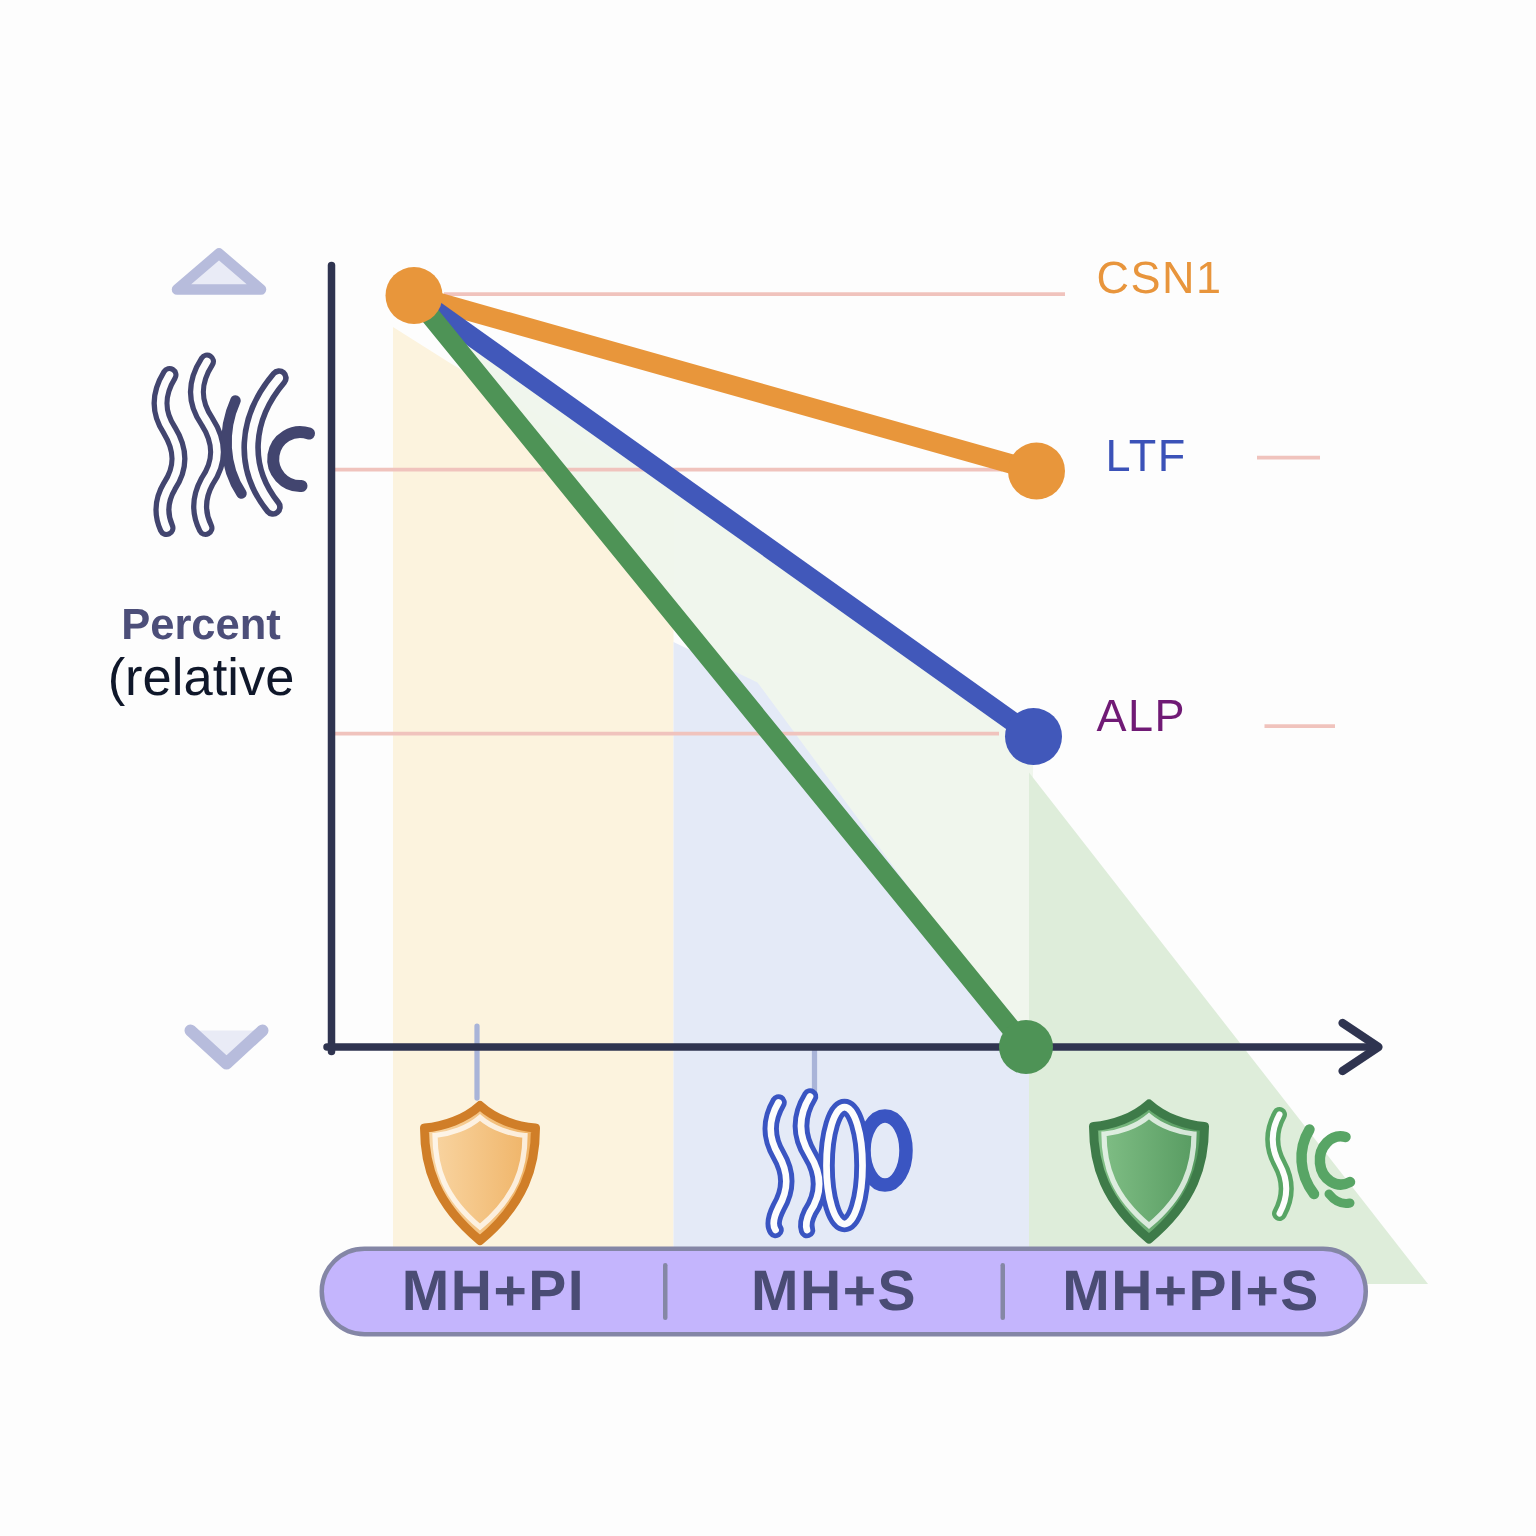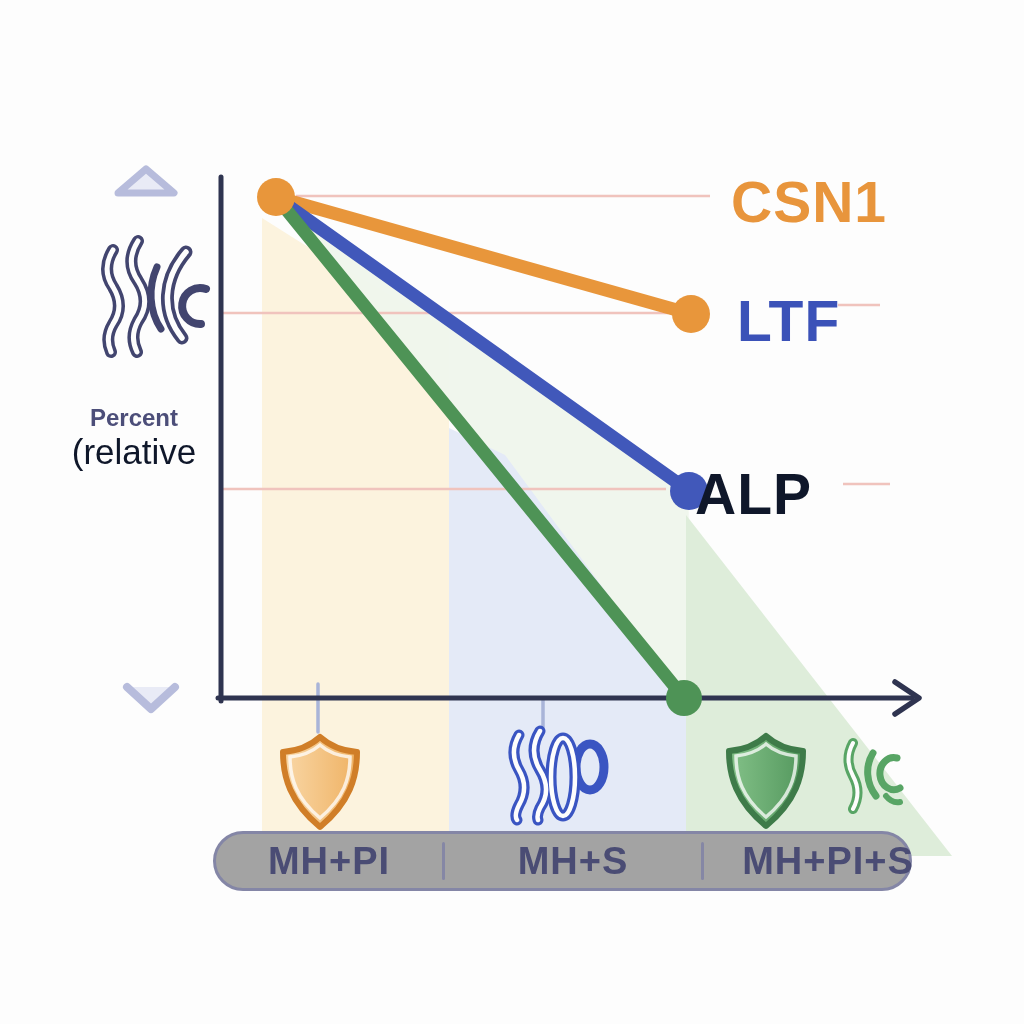--- a/index.html
+++ b/index.html
@@ -2,37 +2,37 @@
 <html><head>
 <meta charset="utf-8">
 <style>
   html,body{margin:0;padding:0;background:#fdfdfd;}
   #stage{
     position:relative;width:1024px;height:1024px;background:#fdfdfd;overflow:hidden;
     font-family:"Liberation Sans", sans-serif;
   }
   #chart-svg{position:absolute;left:0;top:0;}
   .legend-label{
-    position:absolute;font-weight:bold;font-size:57px;letter-spacing:1px;white-space:nowrap;
+    position:absolute;font-weight:normal;font-size:30px;letter-spacing:1px;white-space:nowrap;
   }
   .yaxis-title{
     position:absolute;left:28px;top:400px;width:212px;text-align:center;
   }
-  .yaxis-title .main{font-size:24px;line-height:35px;font-weight:bold;color:#4C4E79;}
+  .yaxis-title .main{font-size:29px;line-height:35px;font-weight:bold;color:#4C4E79;}
   .yaxis-title .sub{font-size:35px;line-height:34px;color:#0f172a;}
   .pill{
     position:absolute;left:213px;top:831px;width:699px;height:60px;
-    background:#a3a3a3;border:3px solid #8486A6;border-radius:36px;
+    background:#c4b5fd;border:3px solid #8486A6;border-radius:36px;
     display:flex;align-items:center;box-sizing:border-box;
   }
   .pill .cell{
     flex:0 0 auto;text-align:center;font-weight:bold;font-size:38px;color:#4A4C74;
     letter-spacing:1px;white-space:nowrap;
   }
-  .cell-1{width:226px;} .cell-2{width:256px;} .cell-3{width:248px;}
+  .cell-1{width:226px;} .cell-2{width:222px;} .cell-3{width:248px;}
   .pill .divider{flex:0 0 3px;width:3px;height:38px;background:#8587A5;border-radius:2px;}
 </style>
 </head>
 <body>
 
 <div id="stage">
 
   <svg id="chart-svg" width="1024" height="1024" viewBox="0 0 1024 1024">
     <defs>
       <linearGradient id="gradOrange" x1="0" y1="0" x2="1" y2="0">
@@ -131,21 +131,21 @@
     </g>
   </svg>
 
   <div class="yaxis-title">
     <div class="main">Percent</div>
     <div class="sub">(relative</div>
   </div>
 
   <div class="legend-label" style="color: rgb(232, 149, 60); left: 731px; top: 169px;">CSN1</div>
   <div class="legend-label" style="color: rgb(59, 82, 184); left: 737px; top: 288px;">LTF</div>
-  <div class="legend-label" style="color: #0f172a; left: 695px; top: 461px;">ALP</div>
+  <div class="legend-label" style="color: #701a75; left: 731px; top: 461px;">ALP</div>
 
   <div class="pill">
     <div class="cell cell-1">MH+PI</div>
     <div class="divider"></div>
     <div class="cell cell-2">MH+S</div>
     <div class="divider"></div>
     <div class="cell cell-3">MH+PI+S</div>
   </div>
 
 </div>

